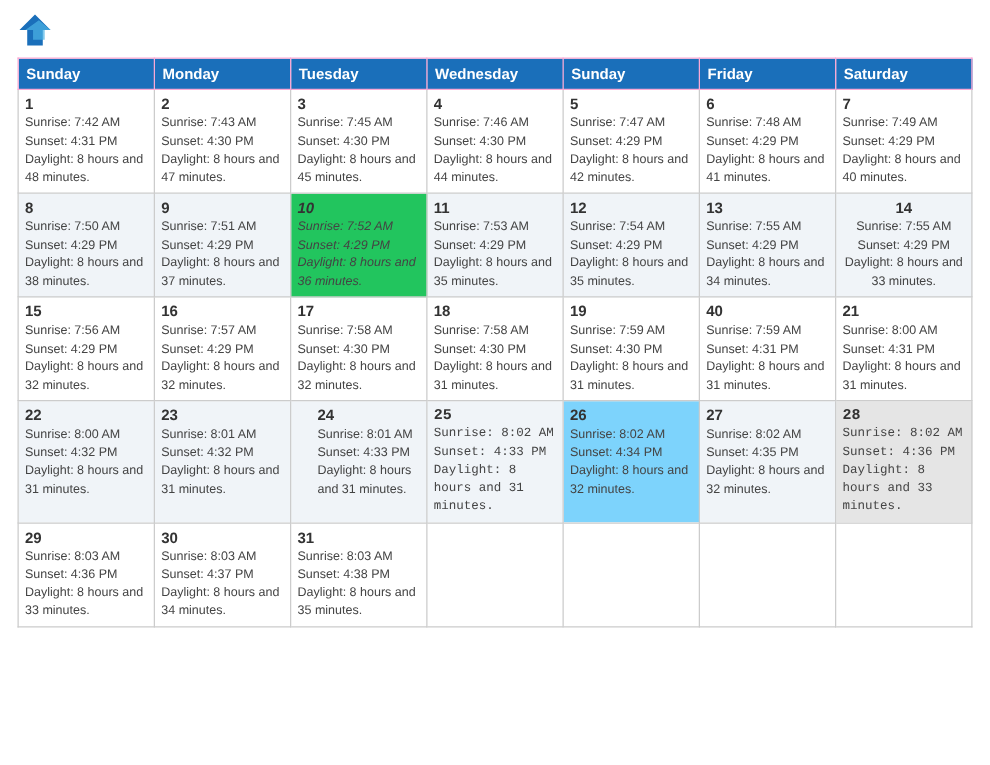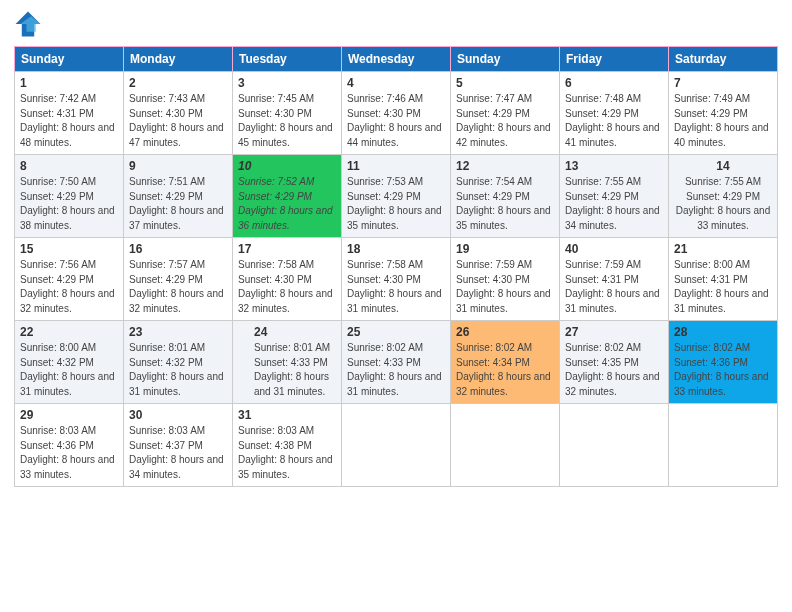--- a/index.html
+++ b/index.html
@@ -227,33 +227,33 @@
             <div class="day-info">Sunrise: 8:00 AM<br>Sunset: 4:32 PM<br>Daylight: 8 hours and 31 minutes.</div>
           </td>
           <td style="background: rgb(240, 244, 248); margin-top: 40px;">
             <span class="day-number">23</span>
             <div class="day-info">Sunrise: 8:01 AM<br>Sunset: 4:32 PM<br>Daylight: 8 hours and 31 minutes.</div>
           </td>
           <td style="background: rgb(240, 244, 248); padding-left: 21px;">
             <span class="day-number">24</span>
             <div class="day-info">Sunrise: 8:01 AM<br>Sunset: 4:33 PM<br>Daylight: 8 hours and 31 minutes.</div>
           </td>
-          <td style="background: rgb(240, 244, 248);">
+          <td style="background: rgb(240, 244, 248); font-family: Liberation Mono, monospace;">
             <span class="day-number">25</span>
             <div class="day-info">Sunrise: 8:02 AM<br>Sunset: 4:33 PM<br>Daylight: 8 hours and 31 minutes.</div>
           </td>
-          <td style="background: #fdba74;">
+          <td style="background: #7dd3fc;">
             <span class="day-number">26</span>
             <div class="day-info">Sunrise: 8:02 AM<br>Sunset: 4:34 PM<br>Daylight: 8 hours and 32 minutes.</div>
           </td>
           <td style="background: rgb(240, 244, 248);">
             <span class="day-number">27</span>
             <div class="day-info">Sunrise: 8:02 AM<br>Sunset: 4:35 PM<br>Daylight: 8 hours and 32 minutes.</div>
           </td>
-          <td style="background: #0ea5e9;">
+          <td style="background: #e5e5e5; font-family: Liberation Mono, monospace;">
             <span class="day-number">28</span>
             <div class="day-info">Sunrise: 8:02 AM<br>Sunset: 4:36 PM<br>Daylight: 8 hours and 33 minutes.</div>
           </td>
         </tr>
         <tr>
           <td>
             <span class="day-number">29</span>
             <div class="day-info">Sunrise: 8:03 AM<br>Sunset: 4:36 PM<br>Daylight: 8 hours and 33 minutes.</div>
           </td>
           <td>

